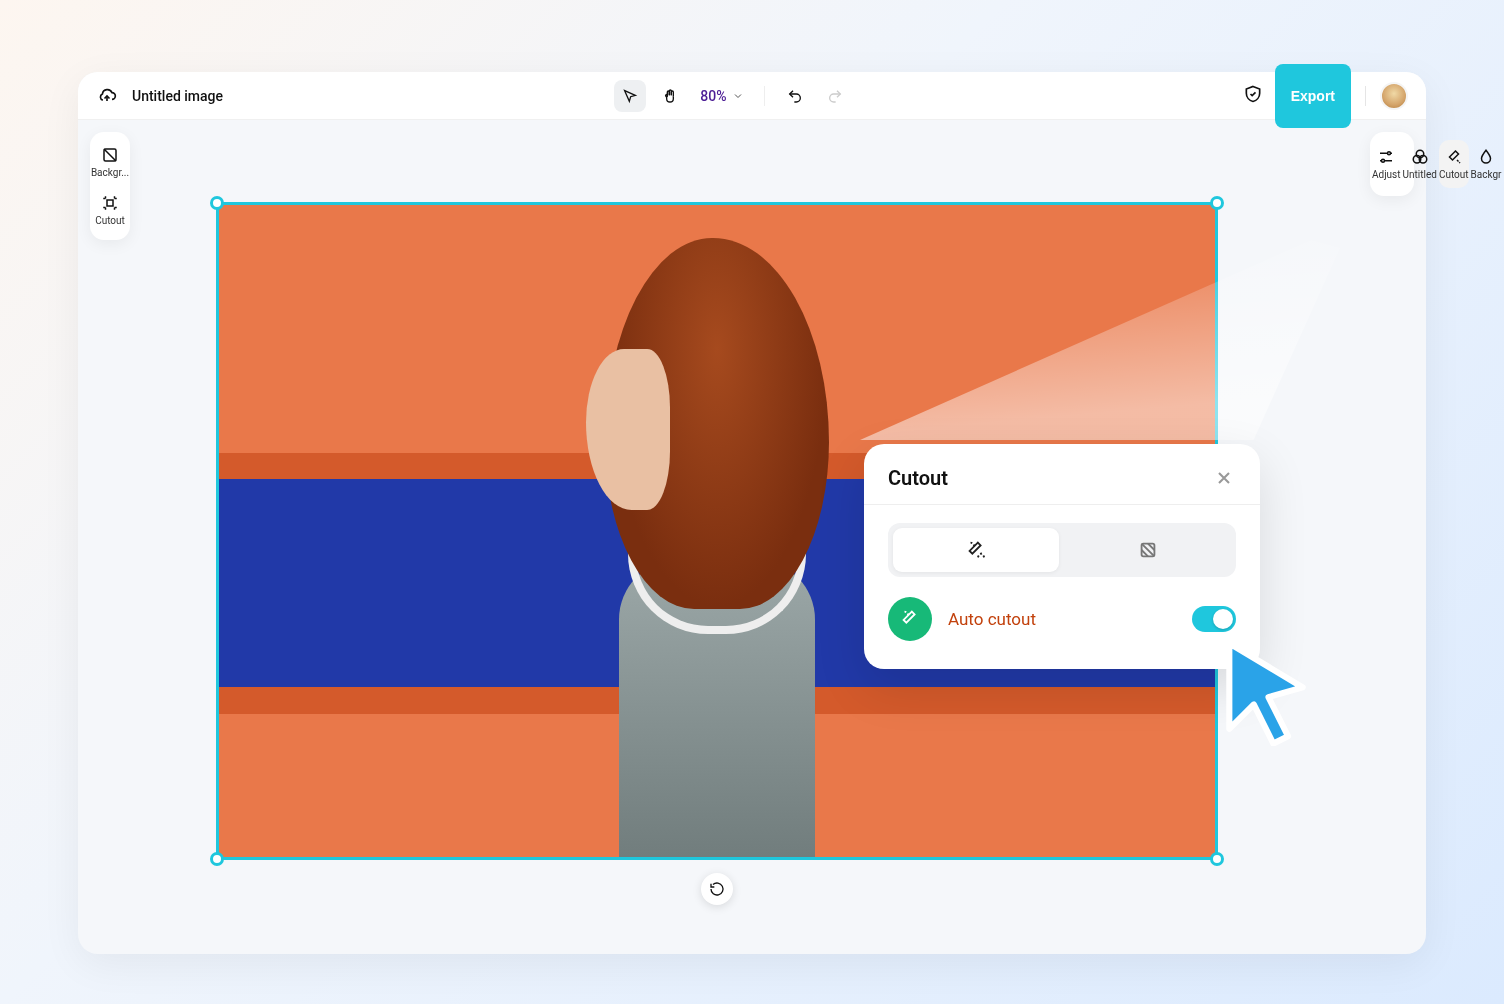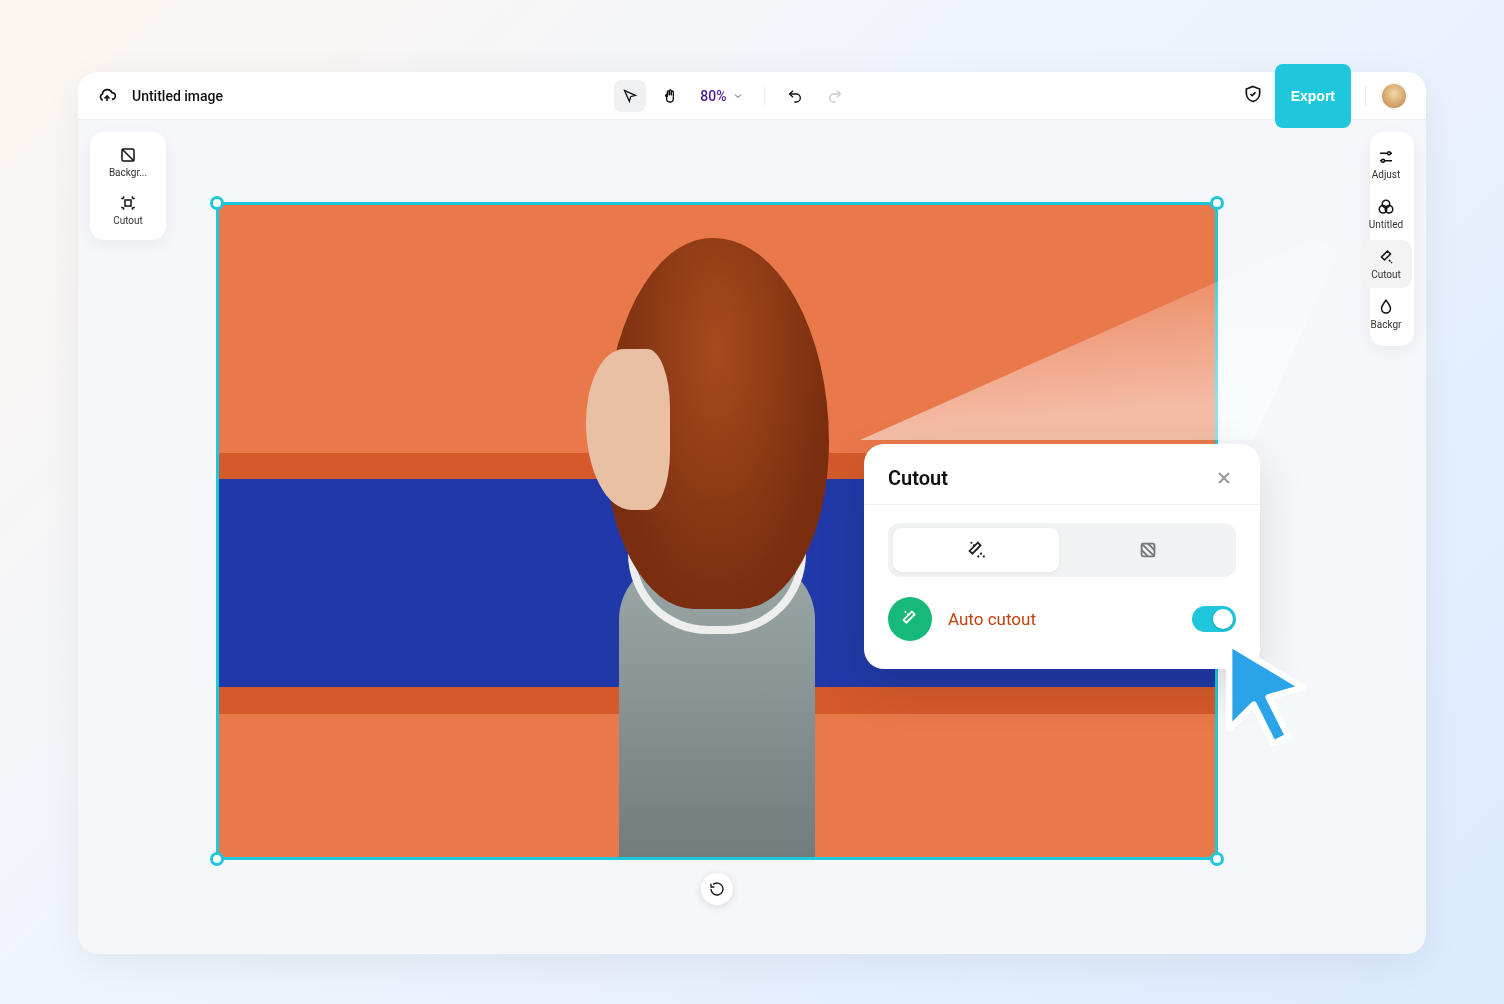--- a/index.html
+++ b/index.html
@@ -42,33 +42,33 @@
 .vdiv { width:1px; height:20px; background:#eee; margin:0 6px; }
 .top-right { display:flex; align-items:center; gap:12px; }
 .export-btn {
   background:#1fc7dd; color:#fff; font-weight:600; font-size:14px;
   border:none; padding:24px 16px; border-radius:8px; cursor:pointer;
 }
 .avatar { width:28px; height:28px; border-radius:50%; background: radial-gradient(circle at 50% 40%, #f0d9a6, #d4a46a 60%, #b07a3a); border:2px solid #f5f5f5; }
 .vdiv2 { width:1px; height:20px; background:#e5e5e5; margin:0 2px; }
 
 .left-tools {
-  position:absolute; top:60px; left:12px; width:76px;
+  position:absolute; top:60px; left:12px; width:40px;
   background:#fff; border-radius:14px; padding:8px 2px;
   box-shadow:0 4px 16px rgba(0,0,0,0.06);
   display:flex; flex-direction:column; align-items:center; gap:4px;
 }
 .left-tools .ltool { width:52px; display:flex; flex-direction:column; align-items:center; gap:3px; cursor:pointer; padding:6px 0; }
 .left-tools .lbl { font-size:10px; color:#333; text-align:center; max-width:48px; overflow:hidden; text-overflow:ellipsis; white-space:nowrap; }
 
 .right-tools {
   position:absolute; top:60px; right:12px; width:44px;
   background:#fff; border-radius:14px; padding:8px 2px;
   box-shadow:0 4px 16px rgba(0,0,0,0.06);
-  display:flex; flex-direction:column; align-items:flex-end; gap:2px;
+  display:flex; flex-direction:row; align-items:center; gap:2px;
 }
 .right-tools .rtool { width:52px; display:flex; flex-direction:column; align-items:center; gap:3px; cursor:pointer; padding:8px 0; border-radius:10px; }
 .right-tools .rtool.selected { background:#f3f3f3; }
 .right-tools .lbl { font-size:10px; color:#333; }
 
 .canvas-area { position:absolute; top:60px; left:78px; right:78px; bottom:24px; }
 
 .image-frame {
   position:absolute; top:70px; left:60px; right:130px; bottom:70px;
   border:3px solid #1fc7dd;

